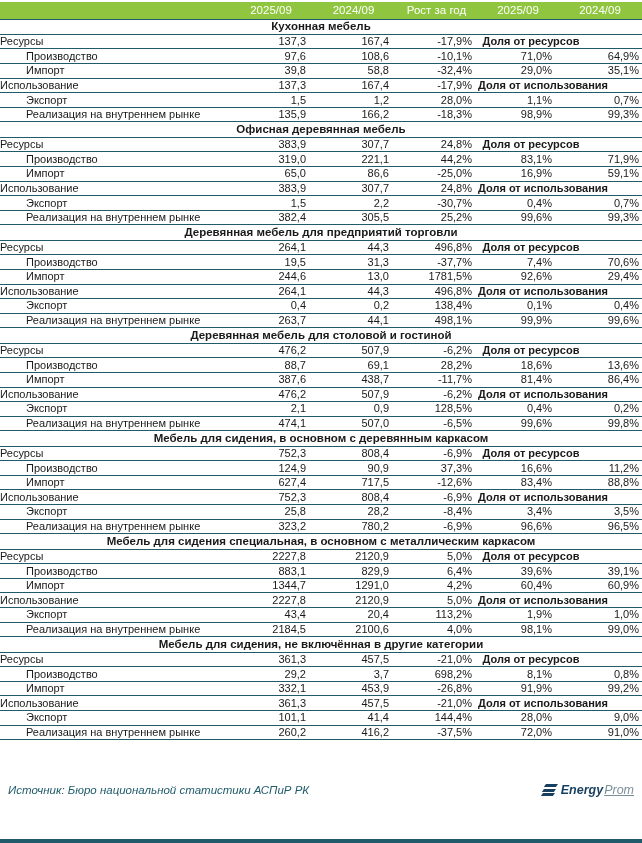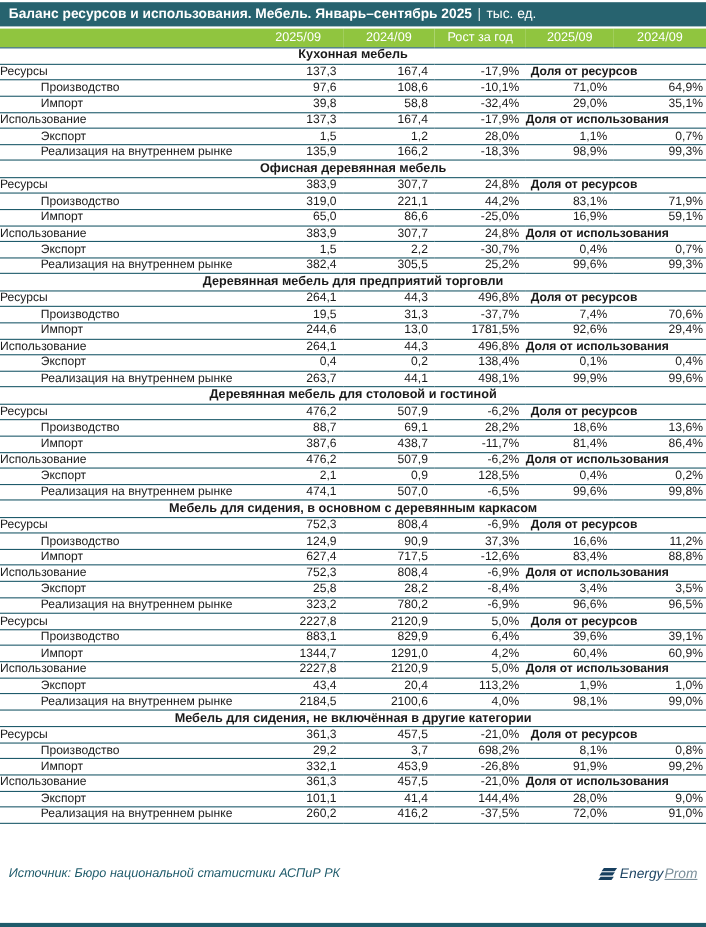--- a/index.html
+++ b/index.html
@@ -25,46 +25,43 @@
     height:17px;text-align:center;padding:0;border-bottom:1px solid var(--line);
   }
   tbody td{
     border-bottom:1px solid var(--line);
     font-size:11px;height:14.6px;padding:0;vertical-align:middle;line-height:13px;
   }
   tr.section-row td{
     font-weight:bold;font-size:11.5px;text-align:center;height:15.4px;
   }
   td.label{text-align:left;white-space:nowrap;overflow:hidden;}
-  td.label.indent{padding-left:37px;}
+  td.label.indent{padding-left:26px;}
   td.num{text-align:right;padding-right:6px;white-space:nowrap;}
   td.num:last-child{padding-right:3px;}
   td.share-header{font-weight:bold;text-align:center;padding-right:58px;white-space:nowrap;}
   .footer{
     flex:1;min-height:18px;display:flex;justify-content:space-between;align-items:center;
     padding:3px 8px 2px 8px;
   }
   .source{font-style:italic;color:var(--accent-text);font-size:11.5px;white-space:nowrap;}
   .logo{display:inline-flex;align-items:center;font-style:italic;font-size:12.5px;white-space:nowrap;}
   .logo-e{display:inline-flex;flex-direction:column;gap:1.5px;margin-right:4px;}
   .logo-e i{display:block;width:12px;height:2.8px;background:var(--logo-navy);transform:skewX(-35deg);}
   .logo-e i:nth-child(1){margin-left:3px;}
   .logo-e i:nth-child(2){margin-left:1.5px;}
-  .logo-bold{font-weight:normal;color:var(--logo-navy);}
+  .logo-bold{font-weight:bold;color:var(--logo-navy);}
   .logo-light{color:var(--logo-gray);margin-left:1px;text-decoration:underline;}
   .bottom-bar{height:4px;background:var(--line);}
 </style>
 </head>
 <body>
 
 <div class="page">
 
-  <div class="title-bar">
-    <span class="title-main">Баланс ресурсов и использования. Мебель. Январь–сентябрь 2025</span><span class="title-sep">|</span><span class="title-unit">тыс. ед.</span>
-  </div>
 
   <table class="balance-table">
     <colgroup>
       <col style="width:230px">
         <col style="width:82px">
         <col style="width:83px">
       <col style="width:83px">
         <col style="width:80px">
         <col style="width:84px">
     </colgroup>
@@ -317,20 +314,23 @@
           <td class="num">3,5%</td>
         </tr>
         <tr class="data-row">
           <td class="label indent">Реализация на внутреннем рынке</td>
           <td class="num">323,2</td>
           <td class="num">780,2</td>
           <td class="num">-6,9%</td>
           <td class="num">96,6%</td>
           <td class="num">96,5%</td>
         </tr>
+        <tr class="section-row">
+          <td colspan="6">Мебель для сидения специальная, в основном с металлическим каркасом</td>
+        </tr>
         <tr class="data-row">
           <td class="label">Ресурсы</td>
           <td class="num">2227,8</td>
           <td class="num">2120,9</td>
           <td class="num">5,0%</td>
           <td colspan="2" class="share-header">Доля от ресурсов</td>
         </tr>
         <tr class="data-row">
           <td class="label indent">Производство</td>
           <td class="num">883,1</td>

